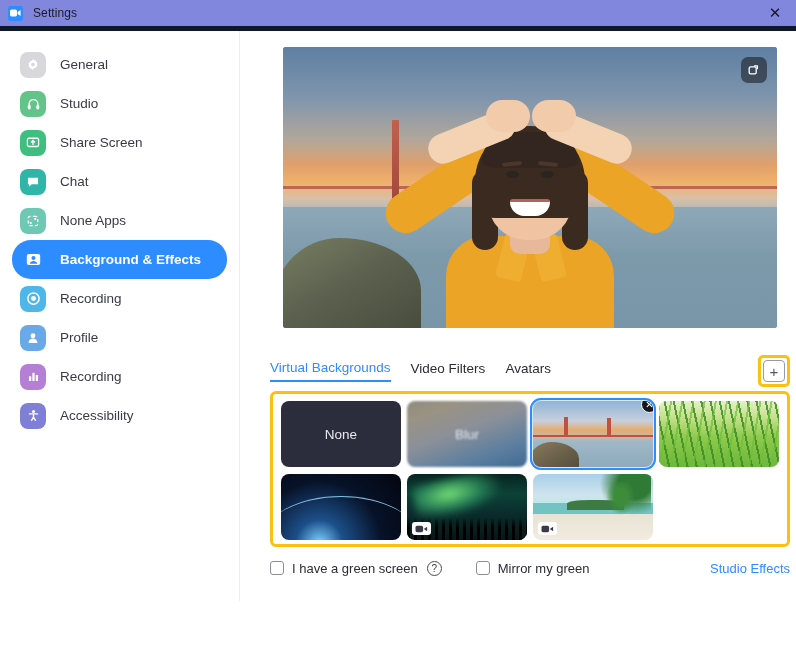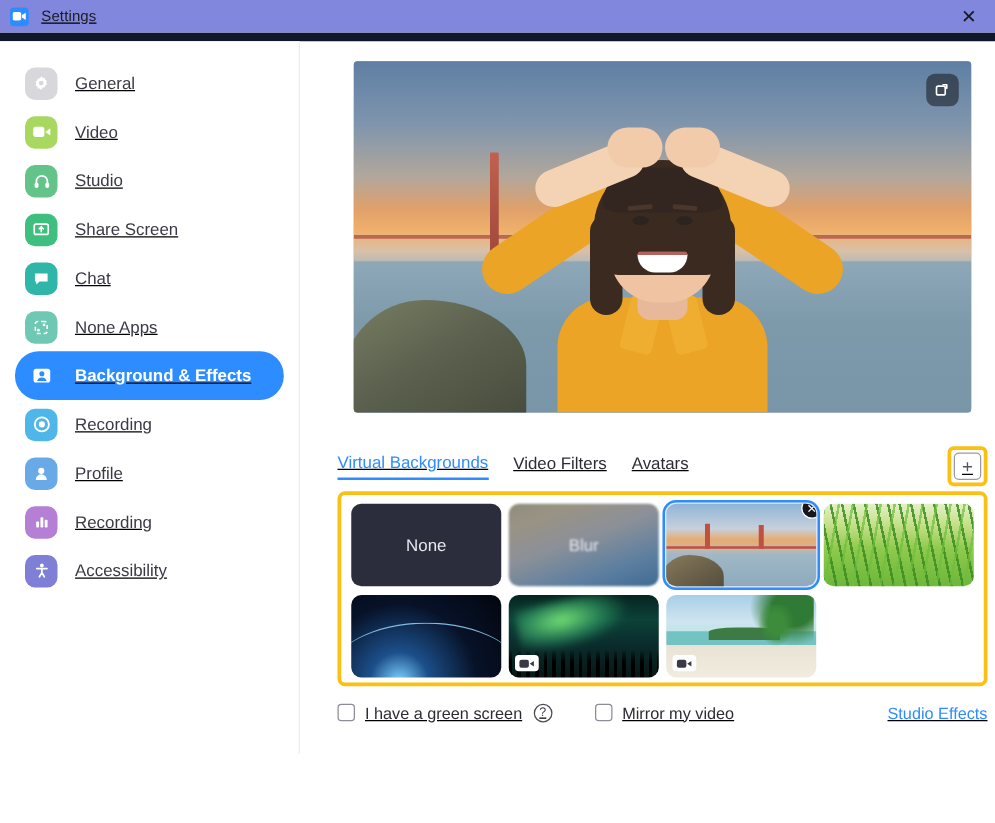--- a/index.html
+++ b/index.html
@@ -6,21 +6,21 @@
   html, body {
     width: 796px; height: 658px;
     font-family: "Liberation Sans", sans-serif;
     background: #ffffff;
     overflow: hidden;
   }
   #app {
     position: relative;
     width: 796px; height: 528px;
     background: #ffffff;
-    display: flex; flex-direction: column; text-decoration: underline;
+    display: flex; flex-direction: column;
   }
 
   
   .titlebar {
     height: 26px;
     background: #8287de;
     display: flex; align-items: center;
     flex: 0 0 26px;
     position: relative;
   }
@@ -44,21 +44,21 @@
     display: flex; align-items: center; justify-content: center;
     color: #17171f;
     font-size: 15px;
     cursor: pointer;
   }
 
   
   .body {
     flex: 1; display: flex;
     background: #fff;
-    border-top: 7px solid #0f172a;
+    border-top: 5px solid #0f172a;
   }
 
   
   .sidebar {
     width: 240px;
     flex: 0 0 240px;
     background: #ffffff;
     border-right: 1px solid #ececf2;
     padding-top: 14px;
   }
@@ -395,29 +395,20 @@
 
     <div class="sidebar" id="sidebar">
         <div class="nav-item">
           <span class="nav-ico" style="background: rgb(215, 215, 220);">
             <svg width="14" height="14" viewBox="0 0 16 16">
               <path d="M8 1.2l1.3 1.3h1.8l.5 1.8 1.6.9-.6 1.8.6 1.8-1.6.9-.5 1.8H9.3L8 13.6 6.7 12.3H4.9l-.5-1.8-1.6-.9.6-1.8-.6-1.8 1.6-.9.5-1.8h1.8z" fill="#fff"></path>
               <circle cx="8" cy="7.4" r="2.1" fill="#d7d7dc"></circle>
             </svg>
           </span>
           <span class="nav-label">General</span>
-        </div>
-        <div class="nav-item">
-          <span class="nav-ico" style="background: rgb(168, 216, 95);">
-            <svg width="15" height="11" viewBox="0 0 16 11">
-              <rect x="0.6" y="1.2" width="9.6" height="8.6" rx="2.2" fill="#fff"></rect>
-              <path d="M11 5.5 15.2 2.4v6.2z" fill="#fff"></path>
-            </svg>
-          </span>
-          <span class="nav-label">Video</span>
         </div>
         <div class="nav-item">
           <span class="nav-ico" style="background: rgb(99, 196, 138);">
             <svg width="15" height="14" viewBox="0 0 16 16">
               <path d="M3 10.5V8a5 5 0 0110 0v2.5" fill="none" stroke="#fff" stroke-width="1.6" stroke-linecap="round"></path>
               <rect x="1.4" y="9.2" width="3.4" height="5" rx="1.6" fill="#fff"></rect>
               <rect x="11.2" y="9.2" width="3.4" height="5" rx="1.6" fill="#fff"></rect>
             </svg>
           </span>
           <span class="nav-label">Studio</span>
@@ -599,20 +590,20 @@
 
       <div class="footer">
         <div class="chk">
           <span class="box"></span>
           <span>I have a green screen</span>
         </div>
         <span class="help">?</span>
         <span class="gap"></span>
         <div class="chk">
           <span class="box"></span>
-          <span>Mirror my video</span>
+          <span>Mirror my green</span>
         </div>
         <div class="studio">Studio Effects</div>
       </div>
 
     </div>
   </div>
 </div>
 
 </body></html>

